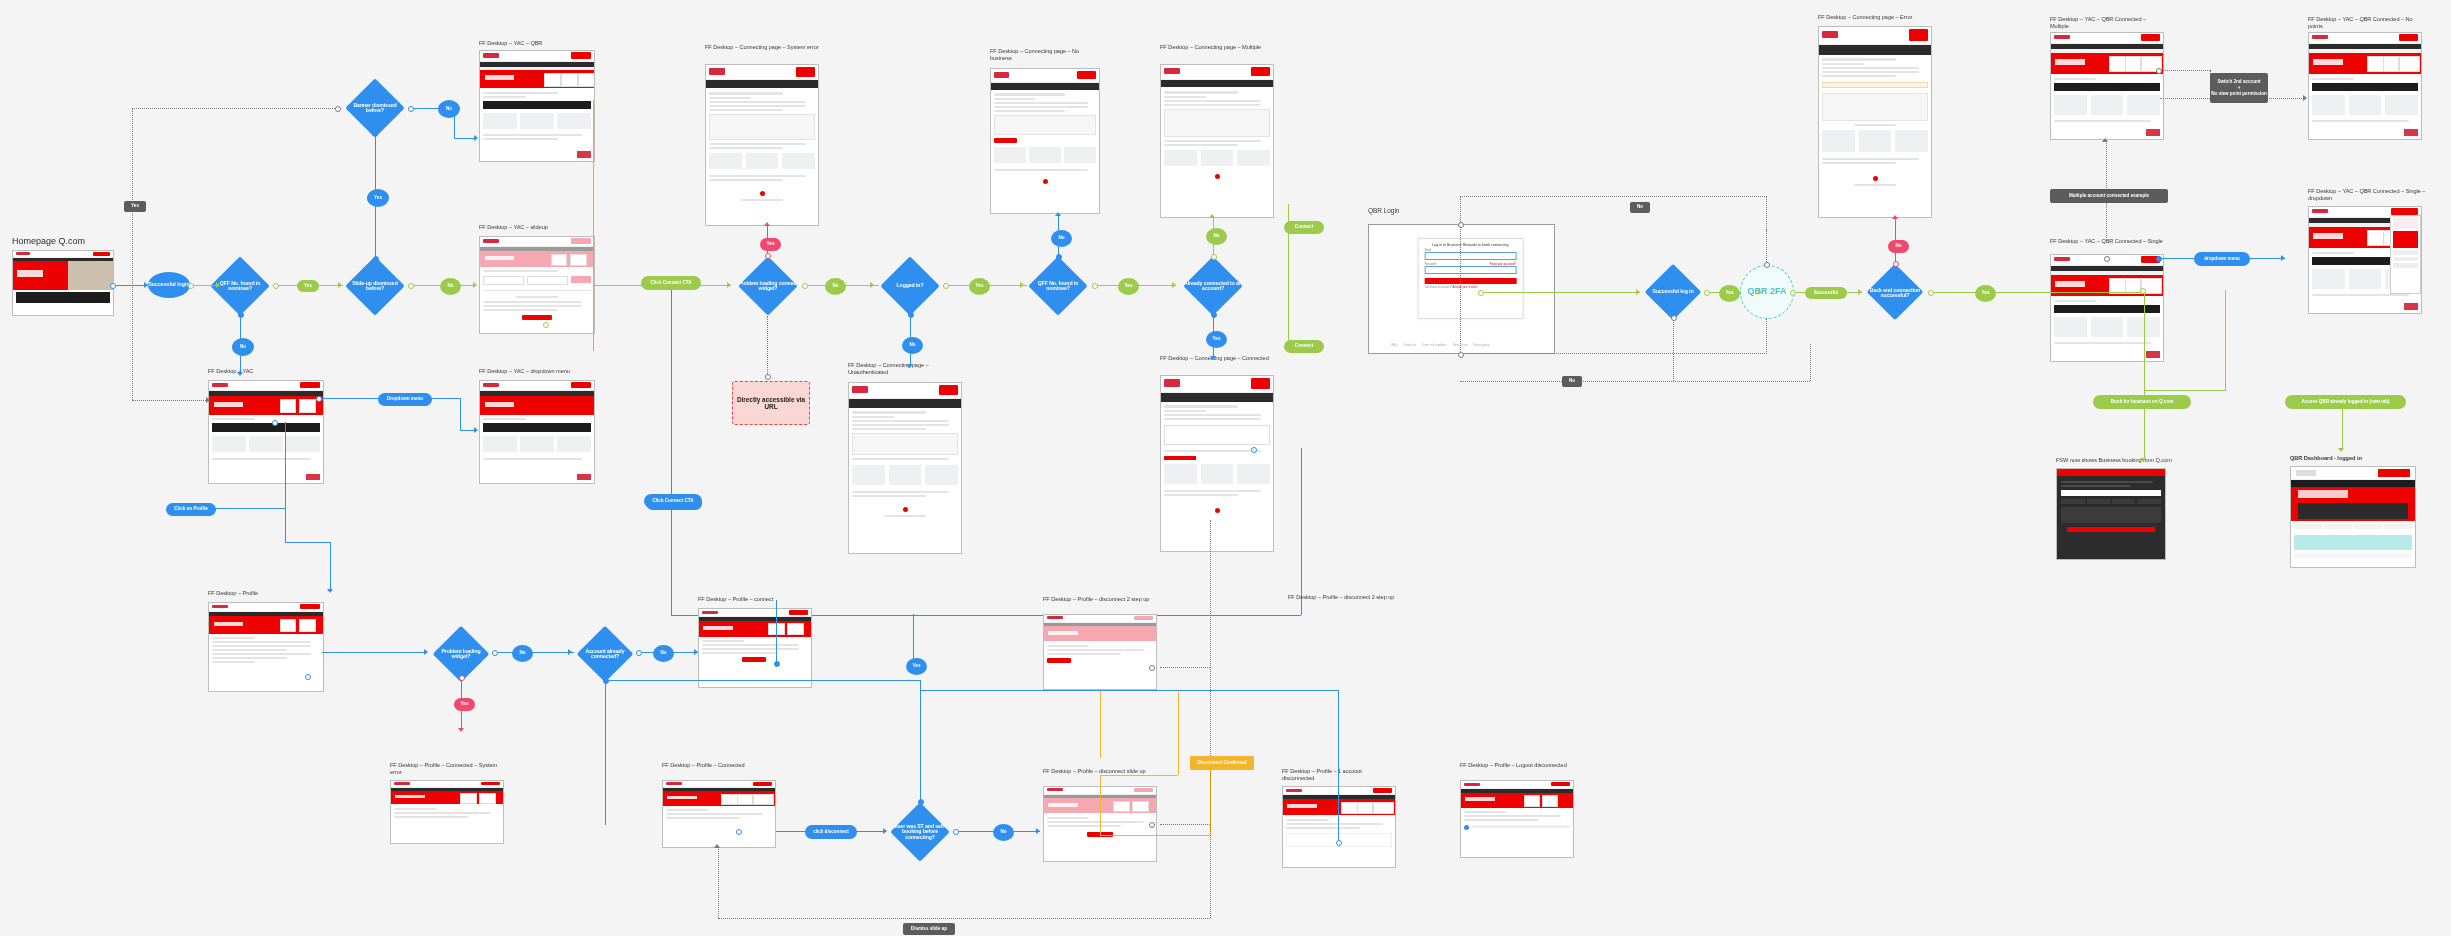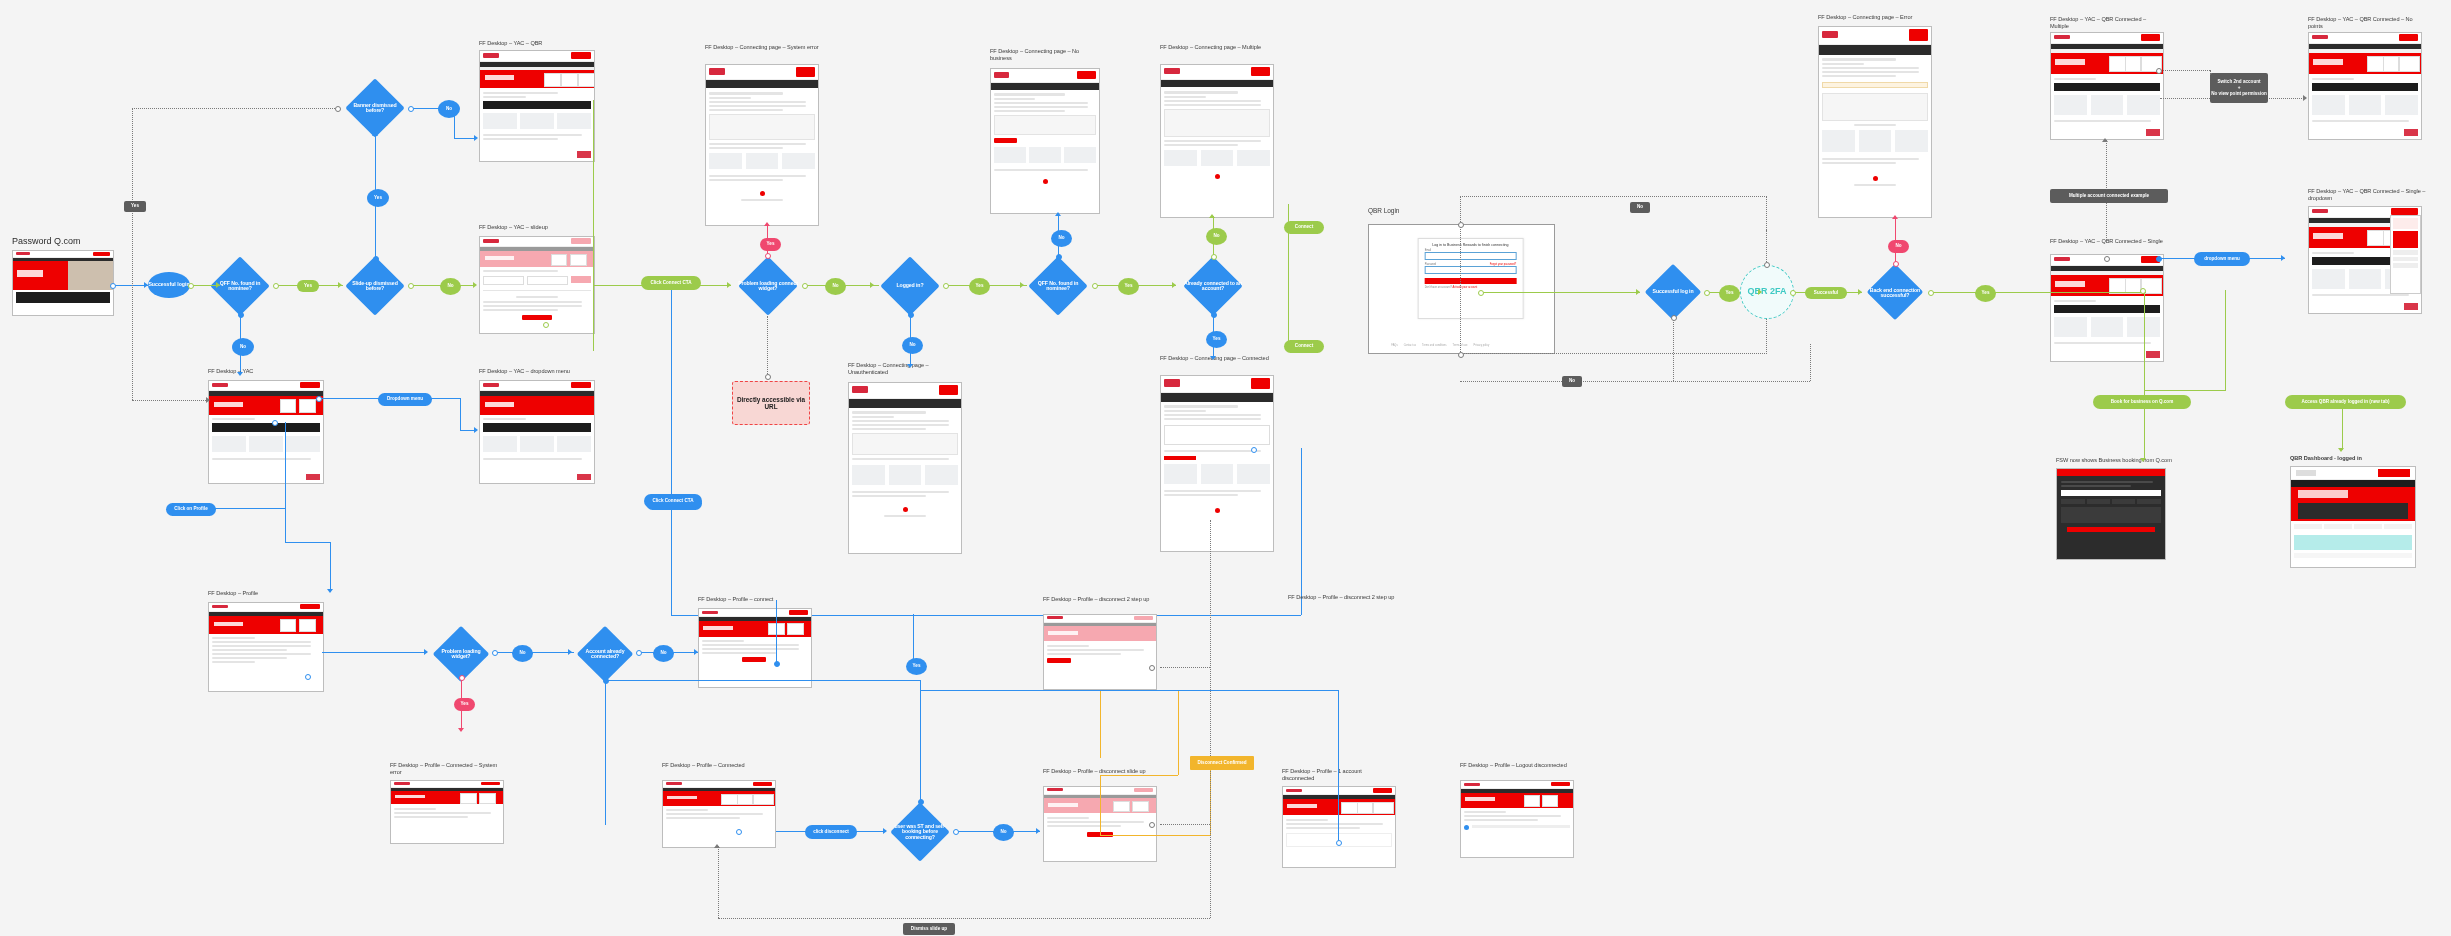--- a/index.html
+++ b/index.html
@@ -103,21 +103,21 @@
   .qbrcard .ft{font-size:2.6px;color:#888;text-align:left;padding:0 6px 4px;}
   .qbrlegend{position:absolute;display:flex;gap:6px;font-size:2.6px;color:#aaa;}
 
   .dashframe{position:absolute;border:1px dotted #7a7a7a;}
 </style>
 </head>
 <body>
 
 <div id="canvas">
 
-  <div class="page-title" style="left:12px;top:236px;">Password Q.com</div>
+  <div class="page-title" style="left:12px;top:236px;">Homepage Q.com</div>
 
   <div class="shot" style="left:12px;top:250px;width:100px;height:64px;">
     <div class="topbar">
         <div class="logo"></div>
         <div class="rdot"></div>
       </div>
     <div class="nav"></div>
     <div class="hero" style="height:46%;background:linear-gradient(90deg,#e00 0 55%,#cdbfae 55% 100%);">
       <div class="t"></div>
     </div>

